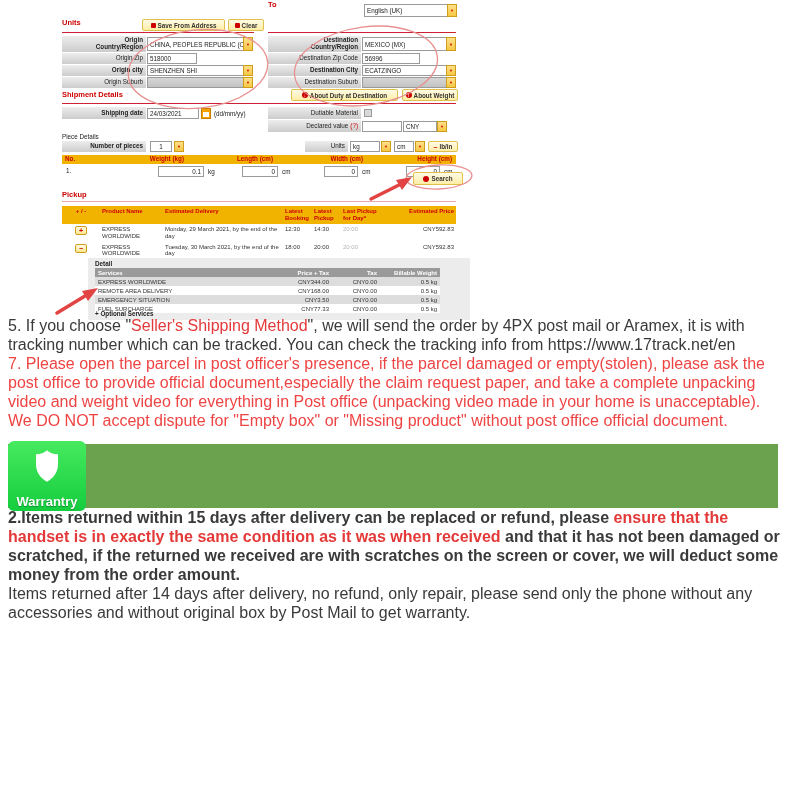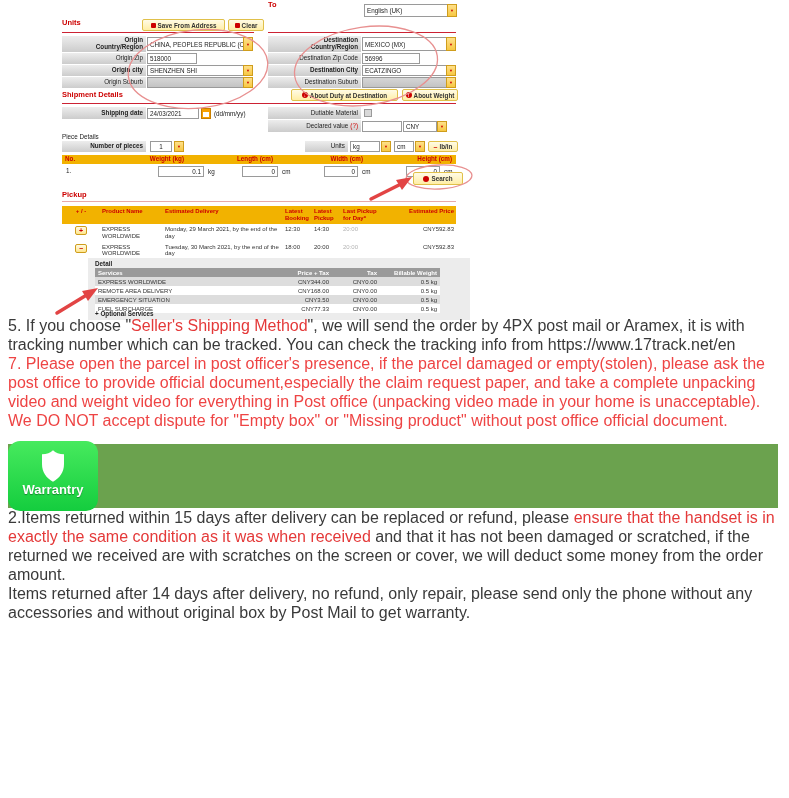--- a/index.html
+++ b/index.html
@@ -71,27 +71,27 @@
                color:#f0a14b; opacity:.27; letter-spacing:7px; z-index:0; }
 
   
   .content { position:absolute; left:8px; top:316px; width:773px; font-size:16px; line-height:19px;
              color:#3a3a3a; z-index:1; }
   .content p { margin:0; }
   .red { color:#e43939; }
   .p6 { margin-top:18px; }
   .p7 { margin-top:19px; color:#e44; }
   .pw1 { margin-top:13px; }
-  .pw2 { margin-top:8px; }
+  .pw2 { margin-top:8px;font-weight:bold; }
 
   
   .banner { position:relative; margin-top:14px; width:770px; height:64px; background:#6ba24e; }
-  .badge { position:absolute; left:0; top:-3px; width:90px; height:70px; border-radius:12px;
+  .badge { position:absolute; left:0; top:-3px; width:78px; height:70px; border-radius:6px;
            background:linear-gradient(#47ea5e,#14cd3e); display:flex; flex-direction:column;
-           align-items:center; justify-content:flex-end; padding-bottom:12px; }
+           align-items:center; justify-content:flex-end; padding-bottom:0; }
   .badge svg { position:absolute; top:5px; left:50%; transform:translateX(-50%); }
   .badge-label { color:#fff; font-weight:bold; font-size:13px; text-shadow:0 1px 1px rgba(0,0,0,.35); }
 </style>
 </head>
 <body>
 
 <div id="stage">
 
   <div class="calc">
 

